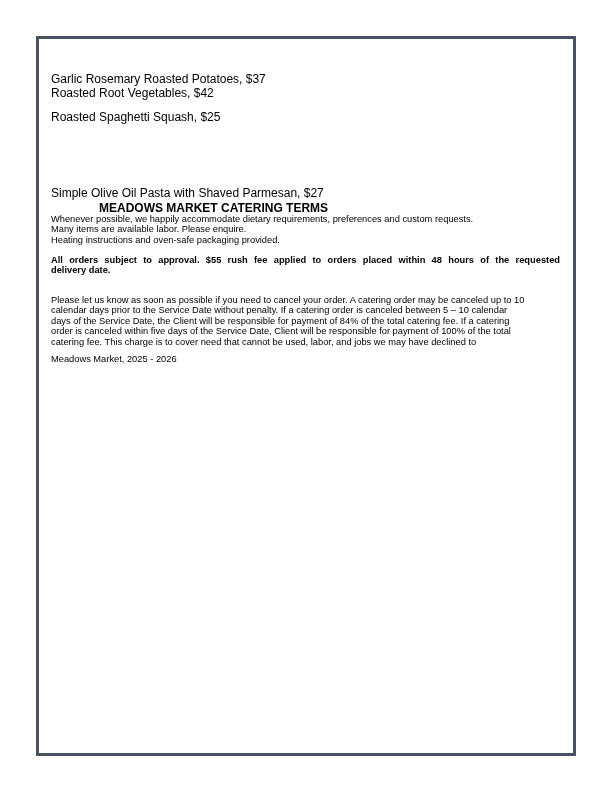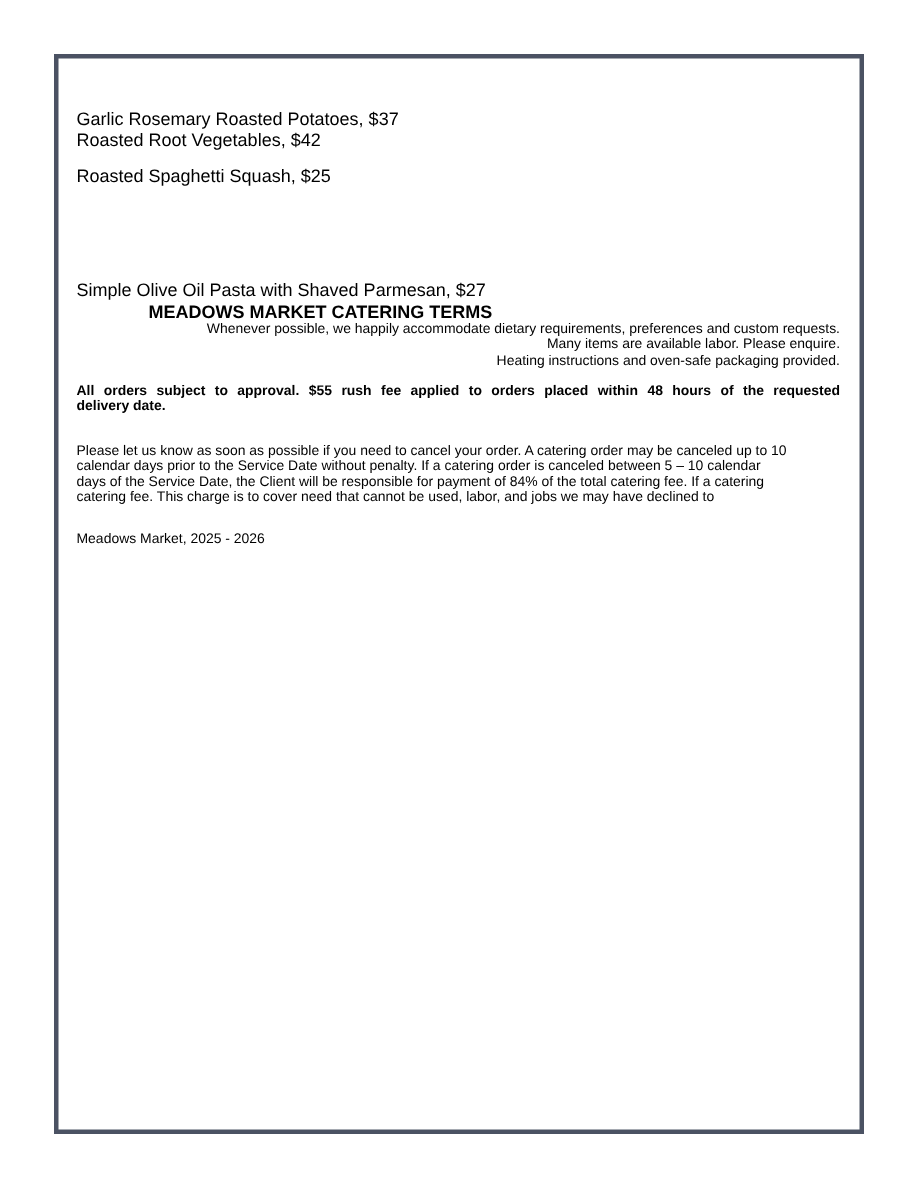--- a/index.html
+++ b/index.html
@@ -46,21 +46,20 @@
       font-weight: bold;
       line-height: 13px;
       white-space: nowrap;
       margin-left: 48px;
     }
     .terms-lines {
       top: 214px;
     }
     .terms-lines div {
       white-space: nowrap;
-      text-align: right;
     }
     .terms-bold {
       top: 255px;
       font-weight: bold;
       text-align: justify;
     }
     .terms-bold .justified {
       text-align: justify;
       text-align-last: justify;
     }
@@ -96,16 +95,17 @@
 
 <div class="terms terms-bold">
   <div class="justified">All orders subject to approval. $55 rush fee applied to orders placed within 48 hours of the requested</div>
   <div>delivery date.</div>
 </div>
 
 <div class="terms terms-policy">
   <div>Please let us know as soon as possible if you need to cancel your order. A catering order may be canceled up to 10</div>
   <div>calendar days prior to the Service Date without penalty. If a catering order is canceled between 5 – 10 calendar</div>
   <div>days of the Service Date, the Client will be responsible for payment of 84% of the total catering fee. If a catering</div>
+  <div>order is canceled within five days of the Service Date, Client will be responsible for payment of 100% of the total</div>
   <div>catering fee. This charge is to cover need that cannot be used, labor, and jobs we may have declined to</div>
 </div>
 
 <div class="footer">Meadows Market, 2025 - 2026</div>
 
 </body></html>

